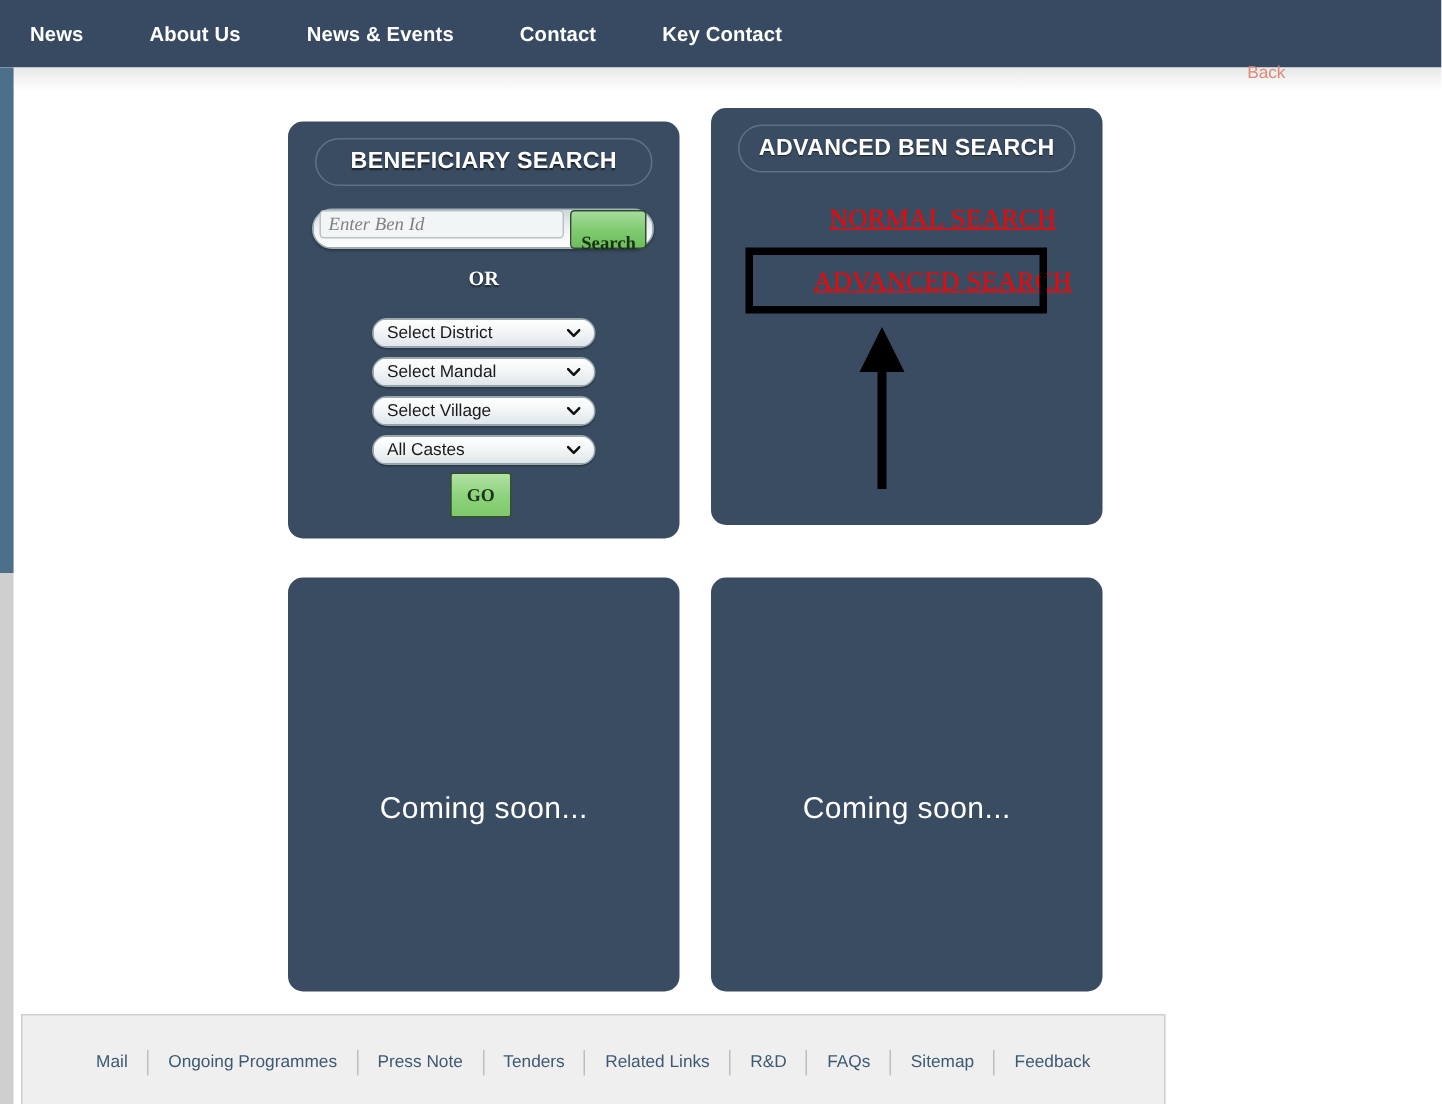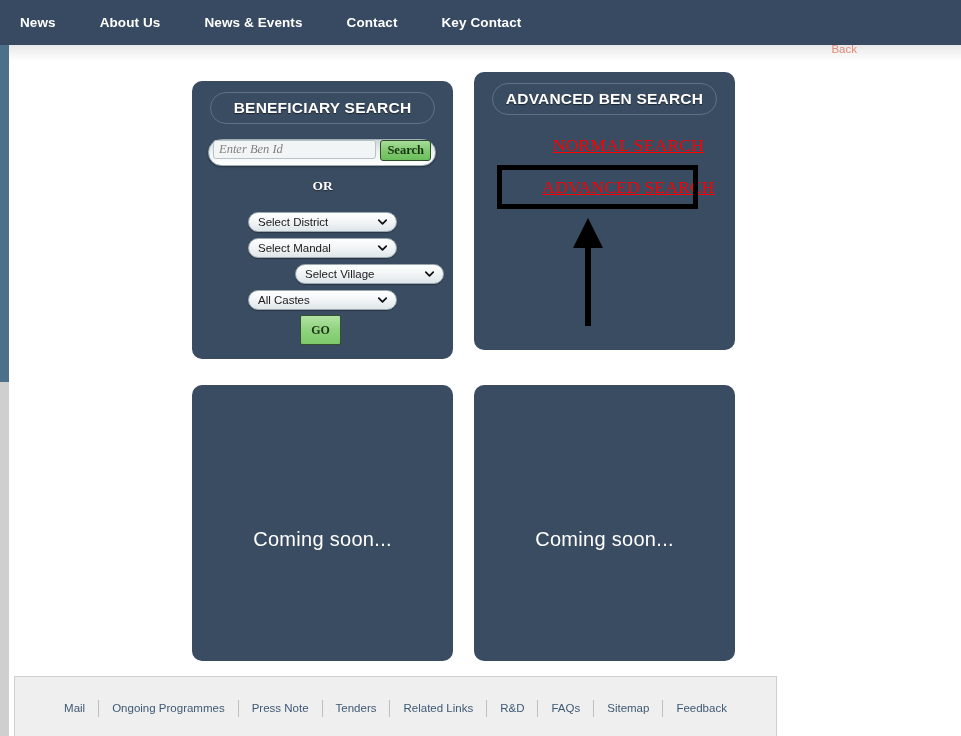--- a/index.html
+++ b/index.html
@@ -122,21 +122,21 @@
     font-size: 12.5px;
     color: #6c6c6c;
     padding: 0 5px;
     outline: none;
     min-width: 0;
   }
   .ben-input::placeholder { color: #808080; font-style: italic; }
   .search-btn {
     margin-left: 4px;
     height: 21px;
-    padding: 0 6px;
+    padding: 12px 6px;
     border: 1px solid #2d4d2d;
     border-radius: 3px;
     background: linear-gradient(to bottom, #a6dc9a 0%, #7fc96f 55%, #6cbe5c 100%);
     color: #16320f;
     font-size: 12.5px;
     font-weight: bold;
     font-family: "Liberation Serif", serif;
     cursor: pointer;
     line-height: 19px;
     white-space: nowrap;
@@ -155,21 +155,21 @@
   }
 
   
   .select-wrap {
     position: absolute;
     left: 56px;
     width: 149px; height: 20px;
   }
   .sel-0 { top: 131px; }
   .sel-1 { top: 157px; }
-  .sel-2 { top: 183px; margin-left: 47px; }
+  .sel-2 { top: 183px; }
   .sel-3 { top: 209px; }
 
   .fake-select {
     position: relative;
     width: 149px; height: 20px;
     border-radius: 10px;
     border: 1px solid #9aa9b0;
     background: linear-gradient(to bottom, #ffffff 0%, #f3f6f7 45%, #dfe6e9 100%);
     font-size: 11.5px;
     color: #1a1a1a;

